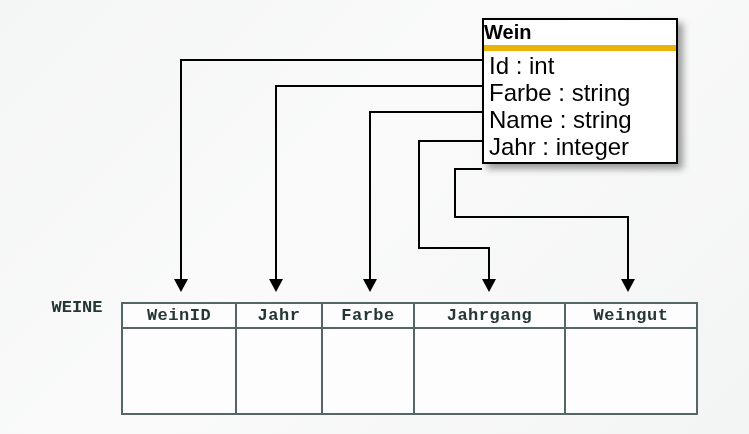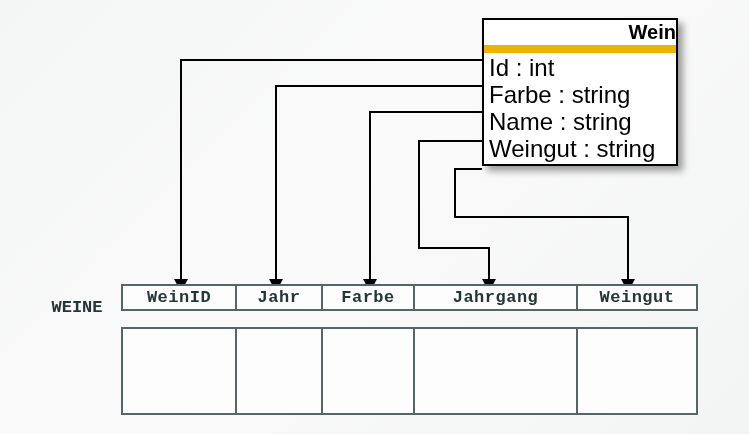--- a/index.html
+++ b/index.html
@@ -12,54 +12,54 @@
   }
   .connector-svg{position:absolute;left:0;top:0;z-index:1;}
   
   .classbox{
     position:absolute;left:482px;top:18px;width:196px;
     background:#ffffff;border:2px solid #000000;
     box-shadow:5px 5px 7px rgba(0,0,0,0.38);
     z-index:2;box-sizing:border-box;
   }
   .classbox-title{
-    height:25px;line-height:25px;text-align:right;
+    height:25px;line-height:25px;text-align:left;
     font-size:20px;font-weight:bold;color:#000;
-    border-bottom:8px solid #eab308;
+    border-bottom:6px solid #eab308;
   }
   .classbox-attrs{list-style:none;margin:0;padding:1px 0 2px 5px;}
   .classbox-attrs li{
     height:27px;line-height:27px;font-size:24px;color:#000;
     white-space:nowrap;
   }
   
   .table-label{
     position:absolute;left:48px;top:294px;width:58px;height:27px;
     line-height:27px;text-align:center;
     font-family:"Liberation Mono",monospace;font-weight:bold;font-size:17px;
     color:#243636;z-index:2;
   }
   .db-row{
     position:absolute;left:121px;width:577px;
     display:flex;box-sizing:border-box;
     border:2px solid #566565;background:#fdfdfd;z-index:2;
   }
-  .db-header{top:284px;height:27px;}
+  .db-header{top:302px;height:27px;}
   .db-body{top:327px;height:88px;}
   .db-cell{
     box-sizing:border-box;height:100%;
     display:flex;align-items:center;justify-content:center;
     font-family:"Liberation Mono",monospace;font-weight:bold;font-size:17px;
     color:#243636;letter-spacing:0.5px;white-space:nowrap;
     border-right:2px solid #566565;
   }
   .db-cell:nth-child(1){width:114px;}
   .db-cell:nth-child(2){width:86px;}
   .db-cell:nth-child(3){width:92px;}
-  .db-cell:nth-child(4){width:163px;}
+  .db-cell:nth-child(4){width:151px;}
   .db-cell:nth-child(5){flex:1;border-right:none;border-radius:11px;}
 </style>
 </head>
 <body>
 
 <div class="stage">
 
   <svg class="connector-svg" width="749" height="434">
       <polyline points="482,60 181,60 181,280" fill="none" stroke="#000000" stroke-width="2"></polyline>
       <polygon points="181,292 174,279 188,279" fill="#000000"></polygon>
@@ -72,21 +72,21 @@
       <polyline points="482,169 455,169 455,217 628,217 628,280" fill="none" stroke="#000000" stroke-width="2"></polyline>
       <polygon points="628,292 621,279 635,279" fill="#000000"></polygon>
     </svg>
 
   <div class="classbox">
     <div class="classbox-title">Wein</div>
     <ul class="classbox-attrs">
       <li>Id : int</li>
       <li>Farbe : string</li>
       <li>Name : string</li>
-      <li>Weingut : string</li>
+      <li>Jahr : integer</li>
     </ul>
   </div>
 
   <div class="table-label">WEINE</div>
 
   <div class="db-row db-header">
     <div class="db-cell">WeinID</div>
     <div class="db-cell">Jahr</div>
     <div class="db-cell">Farbe</div>
     <div class="db-cell">Jahrgang</div>

